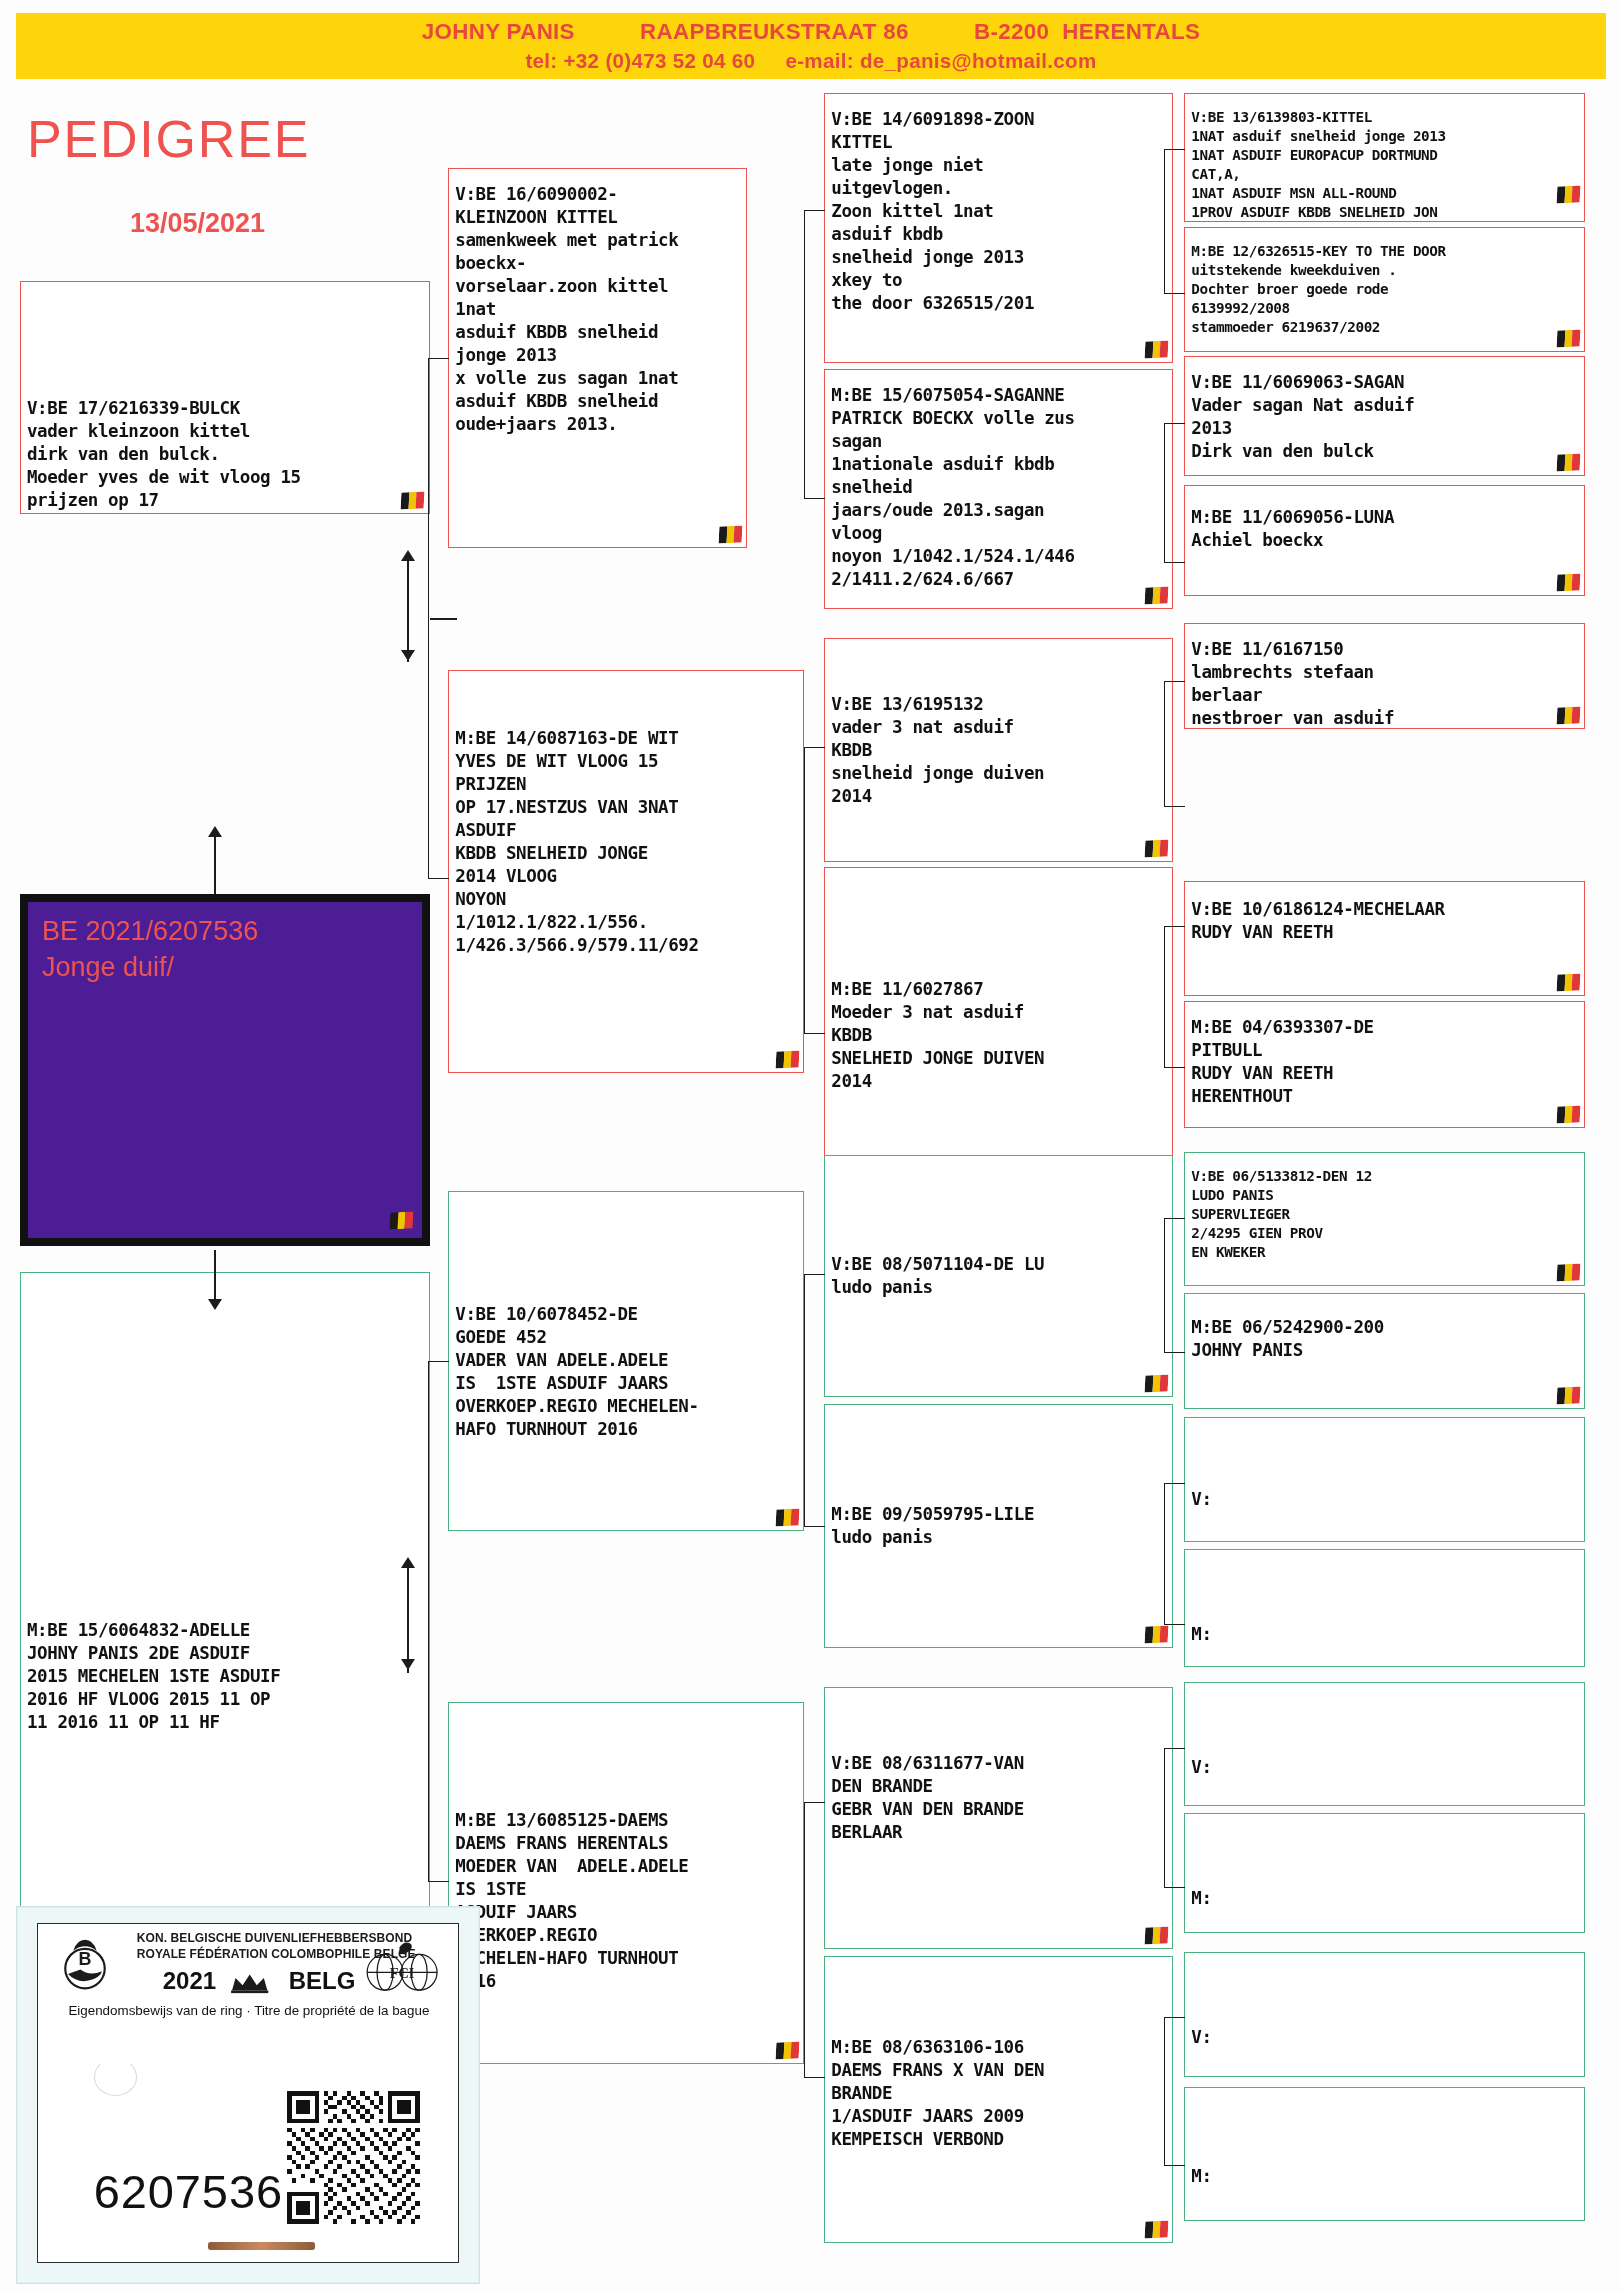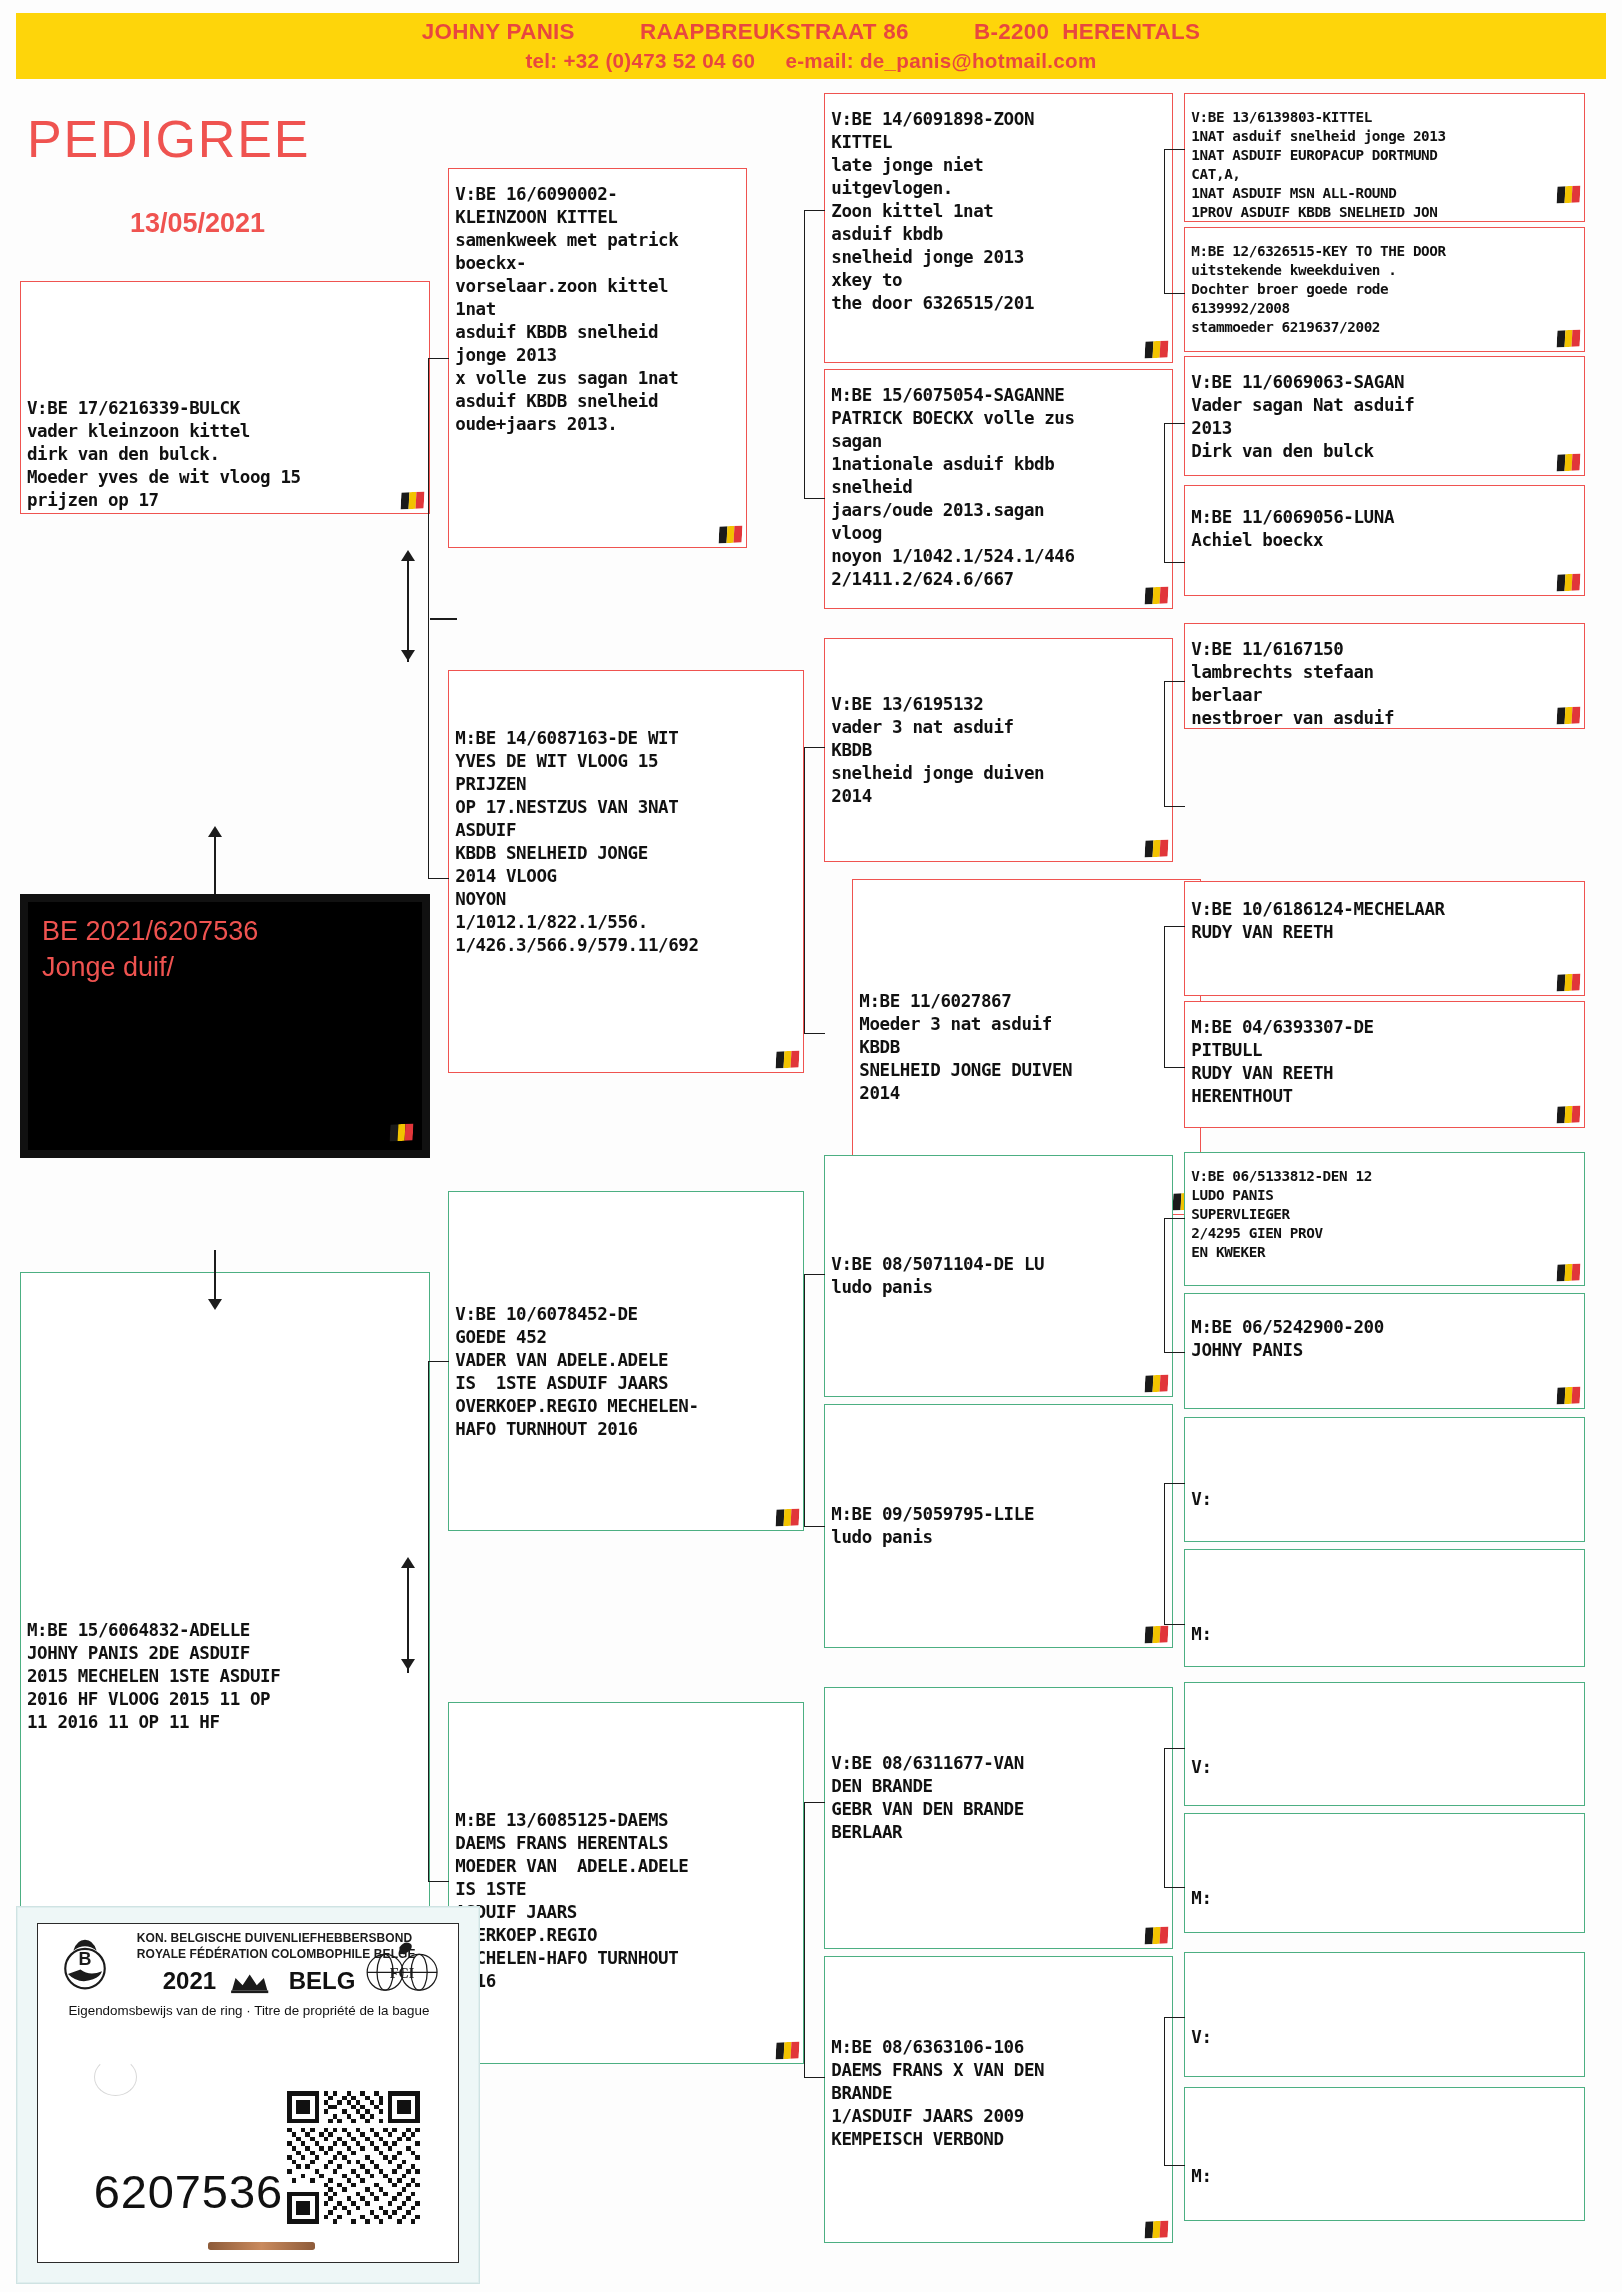--- a/index.html
+++ b/index.html
@@ -59,22 +59,22 @@
     position:absolute;right:4.5px;bottom:4.5px;width:23px;height:17px;
     display:flex;overflow:hidden;transform:skewX(-6deg) rotate(-3deg);
   }
   .flag i{display:block;height:100%;flex:1;}
   .flag i:nth-child(1){background:#1a1a1a;}
   .flag i:nth-child(2){background:#f2c300;}
   .flag i:nth-child(3){background:#e1363a;}
 
   
   .subject{
-    position:absolute;left:19.7px;top:894px;width:410px;height:264px;
-    box-sizing:border-box;border:8px solid #111;background:#000000;
+    position:absolute;left:19.7px;top:894px;width:410px;height:352px;
+    box-sizing:border-box;border:8px solid #111;background:#4c1d95;
   }
   .subject .sid,.subject .stype{
     position:absolute;left:14.3px;color:#ef5350;
     font-family:"Liberation Sans","DejaVu Sans",sans-serif;font-size:27px;
   }
   .subject .sid{top:14.3px;}
   .subject .stype{top:50px;}
 
   
   .ln{position:absolute;background:#1c1c1c;}
@@ -241,21 +241,21 @@
 vader 3 nat asduif
 KBDB
 snelheid jonge duiven
 2014</div>
     <div class="flag">
         <i></i>
         <i></i>
         <i></i>
       </div>
   </div>
-  <div class="box" style="left:852px;top:867px;width:349px;height:336px;margin-top:12px;">
+  <div class="box" style="left:824px;top:867px;width:349px;height:336px;">
     <div class="txt mid">M:BE 11/6027867
 Moeder 3 nat asduif
 KBDB
 SNELHEID JONGE DUIVEN
 2014</div>
     <div class="flag">
         <i></i>
         <i></i>
         <i></i>
       </div>

